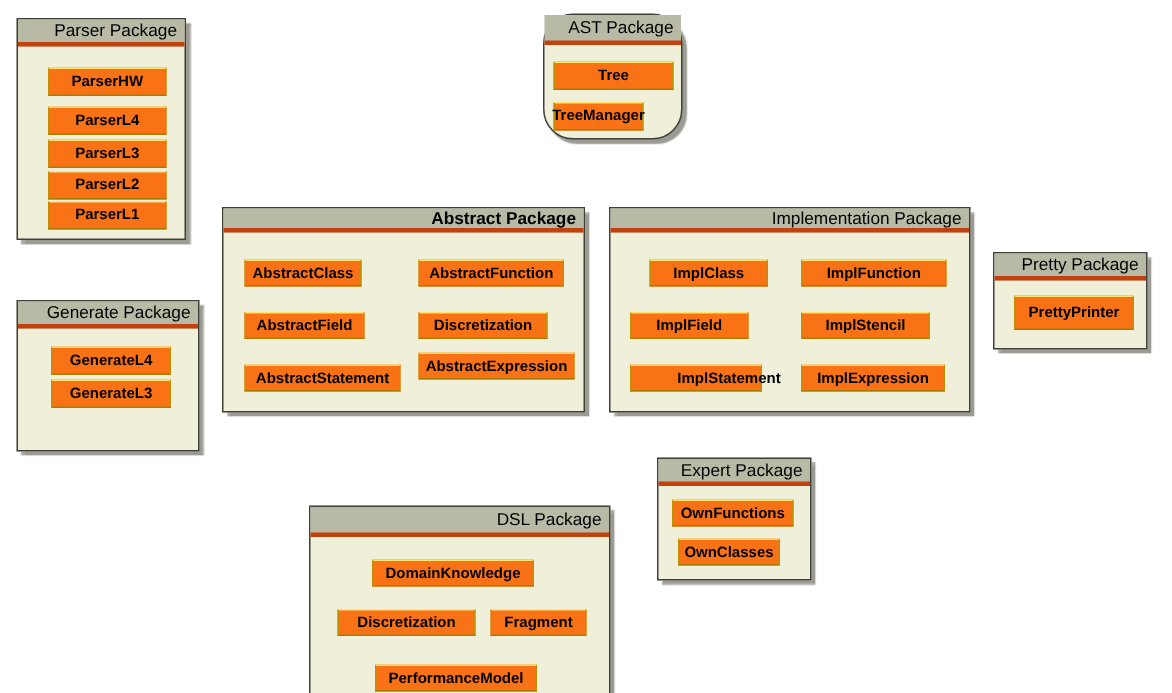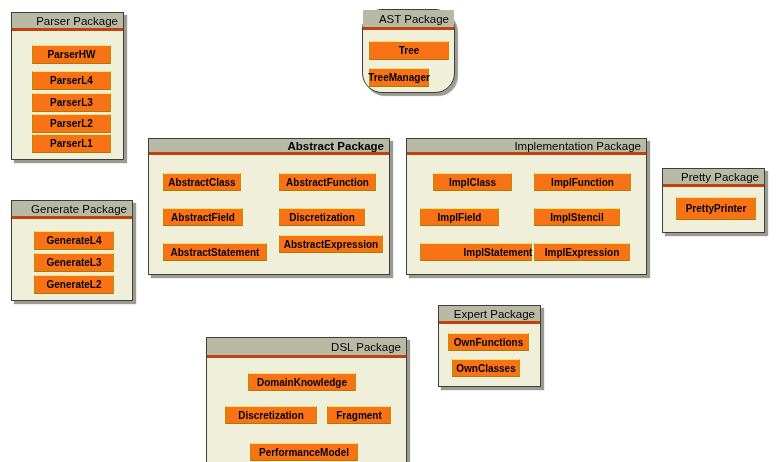--- a/index.html
+++ b/index.html
@@ -88,38 +88,37 @@
   </div>
 
   <div class="pkg" style="left:406px; top:138px; width:241px; height:137px;">
     <div class="pkg-header" style="height:16px;">
       <span class="pkg-title">Implementation Package</span>
     </div>
     <div class="cls" style="left:26px;  top:34px;  width:79px;  height:18px;">ImplClass</div>
     <div class="cls" style="left:127px; top:34px;  width:97px;  height:18px;">ImplFunction</div>
     <div class="cls" style="left:13px;  top:69px;  width:79px;  height:18px;">ImplField</div>
     <div class="cls" style="left:127px; top:69px;  width:86px;  height:18px;">ImplStencil</div>
-    <div class="cls" style="left:13px;  top:104px; width:112px; height:18px;padding-left:44px;">ImplStatement</div>
+    <div class="cls" style="left:13px;  top:104px; width:88px; height:18px;padding-left:44px;">ImplStatement</div>
     <div class="cls" style="left:127px; top:104px; width:96px;  height:18px;">ImplExpression</div>
   </div>
 
   <div class="pkg" style="left:662px; top:168px; width:103px; height:65px;">
     <div class="pkg-header" style="height:18px;">
       <span class="pkg-title">Pretty Package</span>
     </div>
     <div class="cls" style="left:13px; top:28px; width:80px; height:23px;">PrettyPrinter</div>
   </div>
 
   <div class="pkg" style="left:11px; top:200px; width:122px; height:101px;">
     <div class="pkg-header" style="height:18px;">
       <span class="pkg-title">Generate Package</span>
     </div>
     <div class="cls" style="left:22px; top:30px; width:80px; height:19px;">GenerateL4</div>
     <div class="cls" style="left:22px; top:52px; width:80px; height:19px;">GenerateL3</div>
-    <div class="cls" style="left:22px; top:74px; width:80px; height:19px;">GenerateL2</div>
   </div>
 
   <div class="pkg" style="left:206px; top:305px; width:201px; height:139px;margin-top:32px;">
     <div class="pkg-header" style="height:20px;">
       <span class="pkg-title">DSL Package</span>
     </div>
     <div class="cls" style="left:41px;  top:35px;  width:108px; height:18px;">DomainKnowledge</div>
     <div class="cls" style="left:18px;  top:68px;  width:92px;  height:18px;">Discretization</div>
     <div class="cls" style="left:120px; top:68px;  width:64px;  height:18px;">Fragment</div>
     <div class="cls" style="left:43px;  top:105px; width:108px; height:18px;">PerformanceModel</div>

